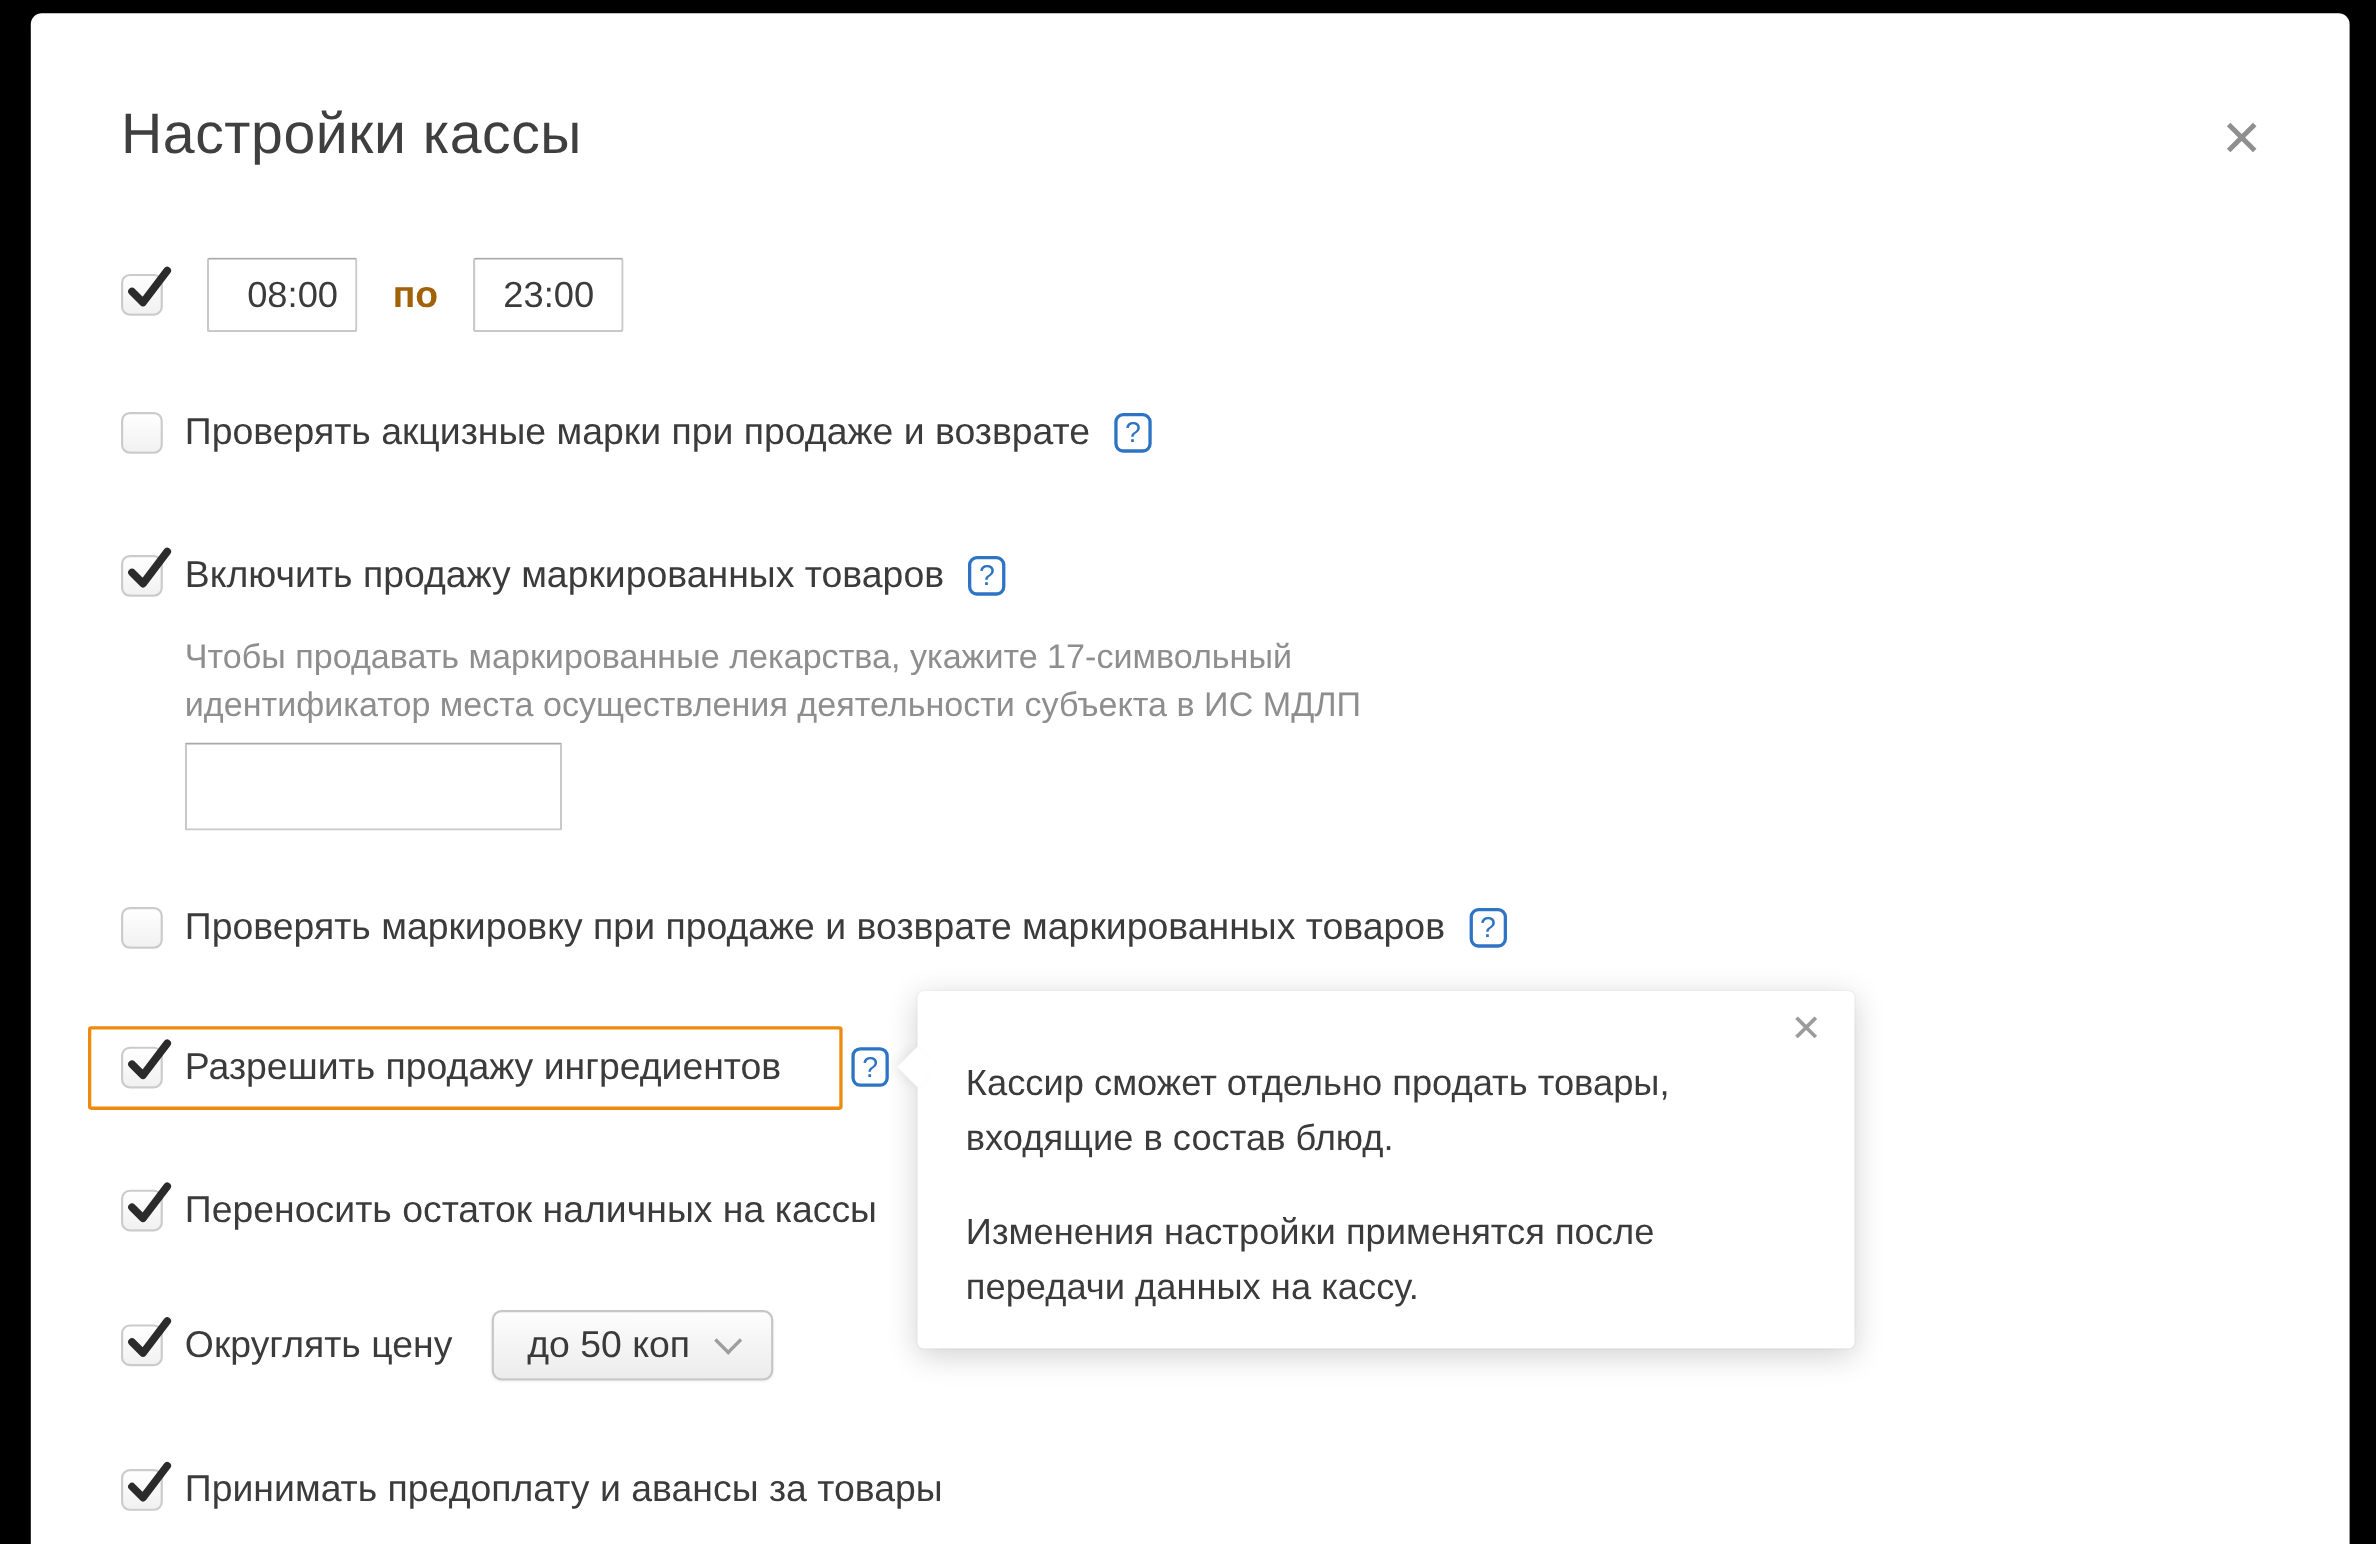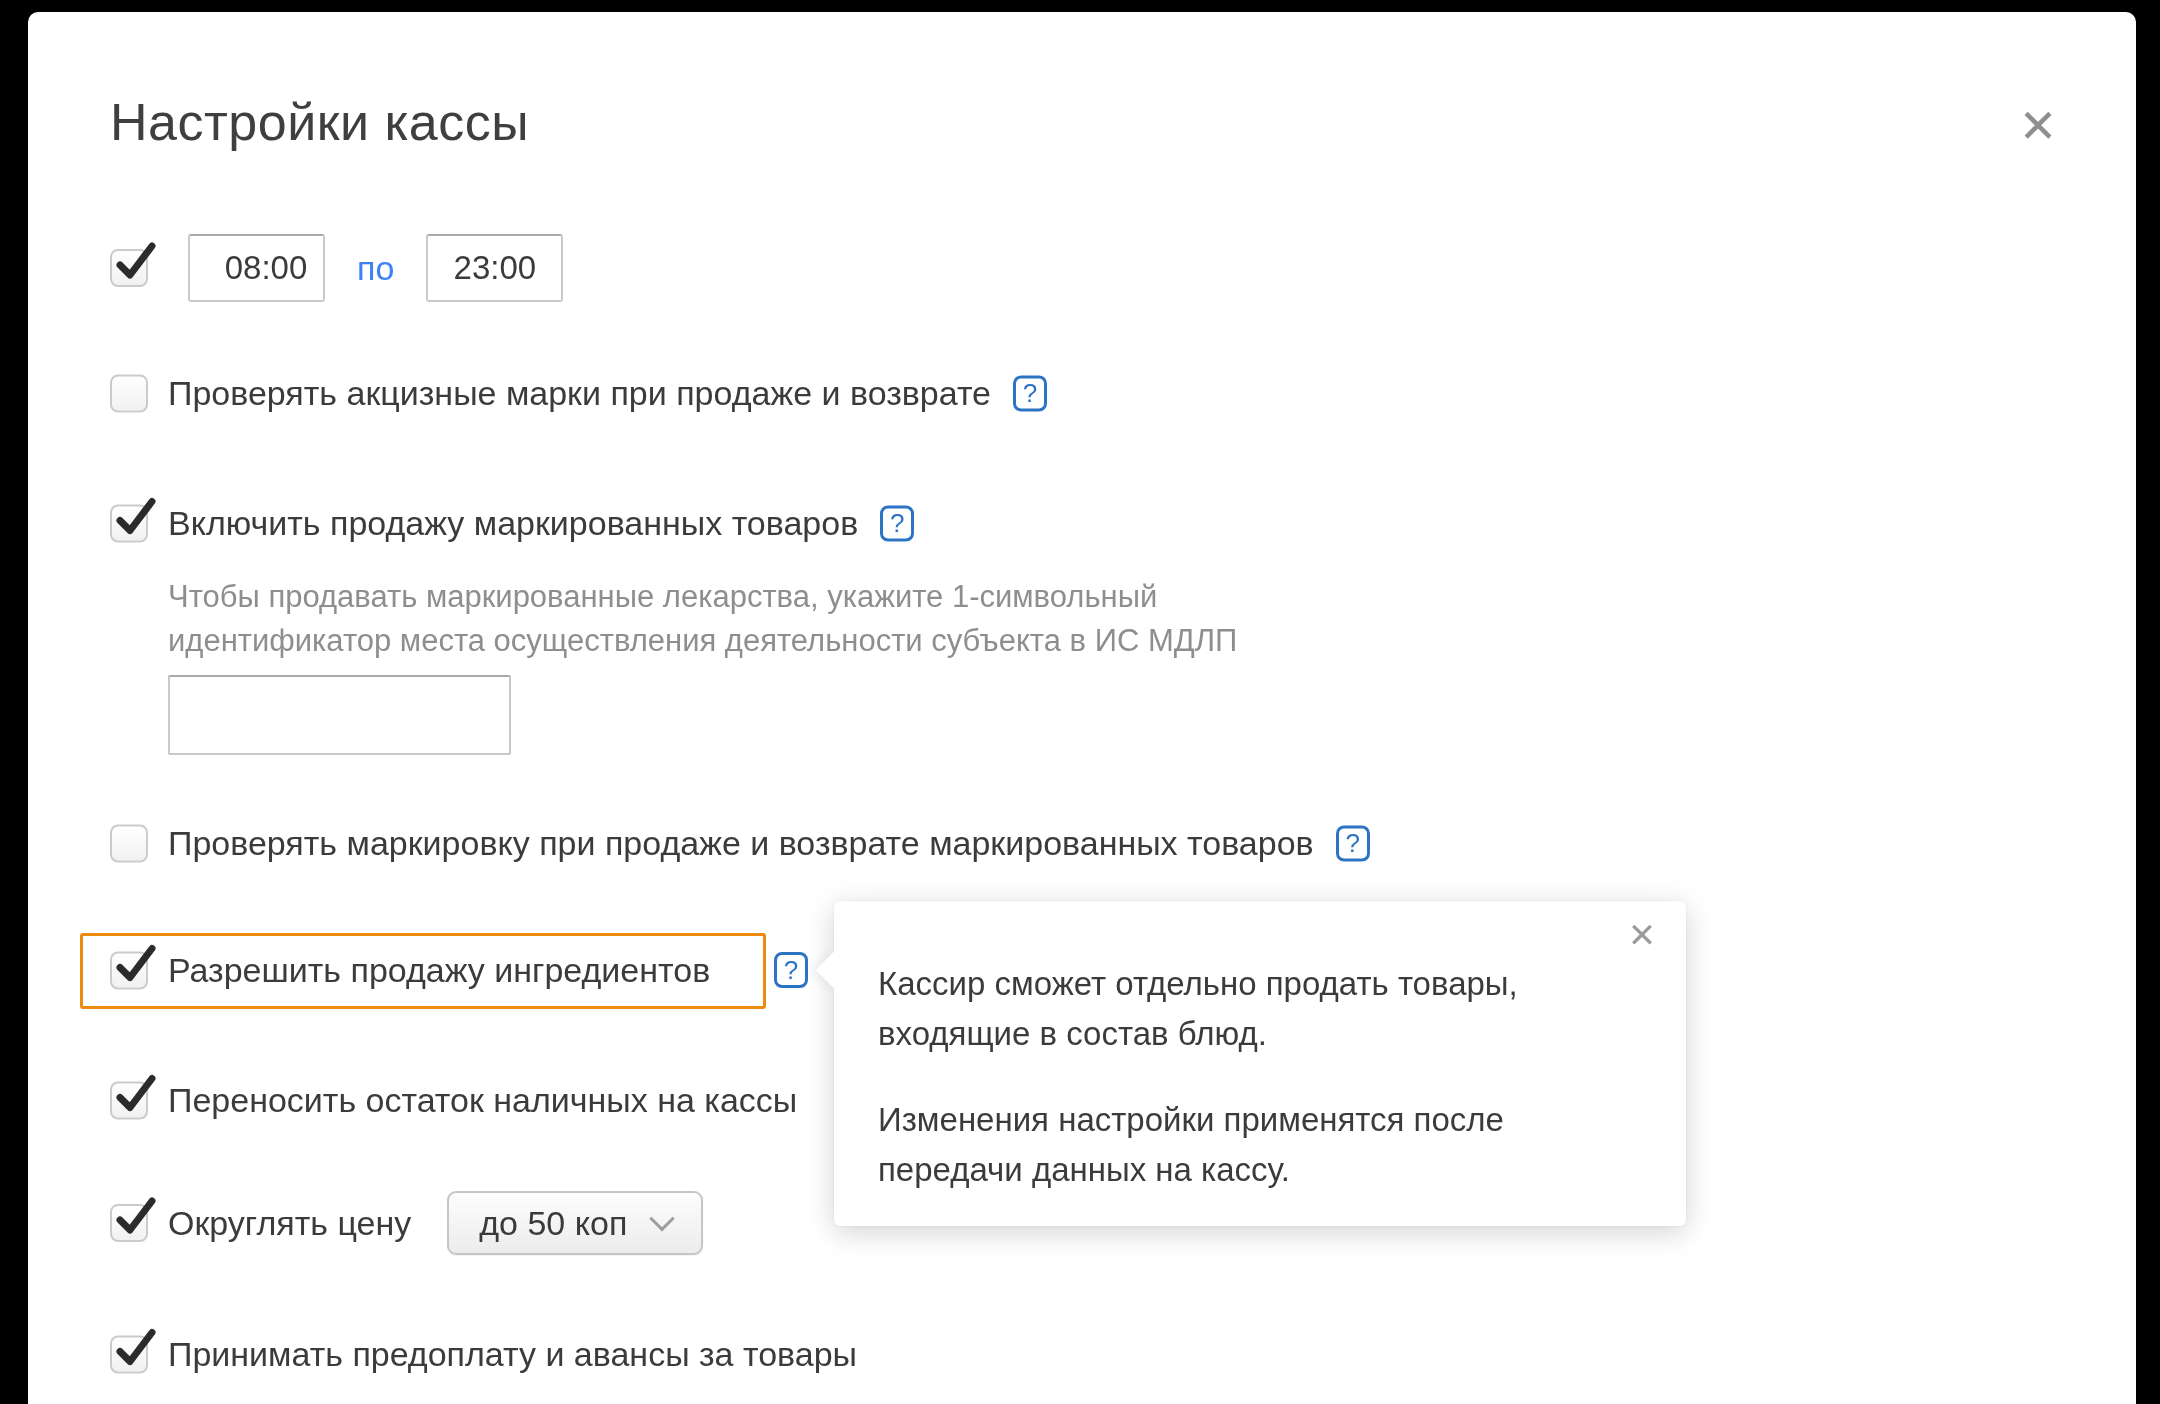--- a/index.html
+++ b/index.html
@@ -16,21 +16,21 @@
   .cb.checked svg{display:block;}
   .lbl{font-size:34px;color:#3b3b3b;}
   .muted-note{position:absolute;left:140px;top:563px;width:1110px;font-size:31px;line-height:44px;
     color:#8e8e8e;white-space:normal;}
   .help{width:34px;height:36px;flex:0 0 34px;box-sizing:border-box;border:3px solid #2e74c4;border-radius:8px;
     color:#2d73c4;background:#fff;font-size:26px;display:flex;align-items:center;justify-content:center;
     cursor:pointer;margin-left:2px;}
   .time-input{width:137px;height:68px;box-sizing:border-box;border:2px solid #c9c9c9;border-top-color:#a9a9a9;
     border-radius:3px;background:#fff;font-family:"Liberation Sans",sans-serif;font-size:33px;color:#3b3b3b;
     text-align:center;outline:none;}
-  .prep{font-size:34px;color:#3b82f6;margin:0 12px;}
+  .prep{font-size:34px;color:#a16207;margin:0 12px;font-weight:bold;}
   .mdlp-input{position:absolute;left:140px;top:663px;width:343px;height:80px;box-sizing:border-box;
     border:2px solid #c9c9c9;border-top-color:#a9a9a9;border-radius:2px;background:#fff;outline:none;
     font-family:"Liberation Sans",sans-serif;font-size:33px;color:#3b3b3b;padding:0 16px;}
   .orange-ring{position:absolute;left:52px;top:921px;width:686px;height:76px;box-sizing:border-box;
     border:3px solid #ee8b0e;border-radius:3px;pointer-events:none;}
   .dropdown{height:64px;box-sizing:border-box;margin-left:16px;padding:0 30px;display:flex;align-items:center;
     gap:26px;border:2px solid #c6c6c6;border-radius:9px;cursor:pointer;
     background:linear-gradient(180deg,#fdfdfd 0%,#ececec 100%);box-shadow:0 1px 2px rgba(0,0,0,.06);}
   .dropdown .val{font-size:34px;color:#3a3a3a;}
   .chev{width:15px;height:15px;border-right:3px solid #9e9e9e;border-bottom:3px solid #9e9e9e;
@@ -83,21 +83,21 @@
   <div class="row" id="row-marked">
     <span class="cb checked">
       <svg width="44" height="44" viewBox="0 0 44 44">
           <path d="M8 24 L18 34 L40 5" fill="none" stroke="#2b2b2b" stroke-width="7" stroke-linecap="round" stroke-linejoin="round"></path>
         </svg>
     </span>
     <span class="lbl">Включить продажу маркированных товаров</span>
     <span class="help">?</span>
   </div>
 
-  <div class="muted-note">Чтобы продавать маркированные лекарства, укажите 1-символьный идентификатор места осуществления деятельности субъекта в ИС МДЛП</div>
+  <div class="muted-note">Чтобы продавать маркированные лекарства, укажите 17-символьный идентификатор места осуществления деятельности субъекта в ИС МДЛП</div>
   <input class="mdlp-input" value="" style="">
 
   <div class="row" id="row-checkmarking">
     <span class="cb">
       
     </span>
     <span class="lbl">Проверять маркировку при продаже и возврате маркированных товаров</span>
     <span class="help">?</span>
   </div>
 

